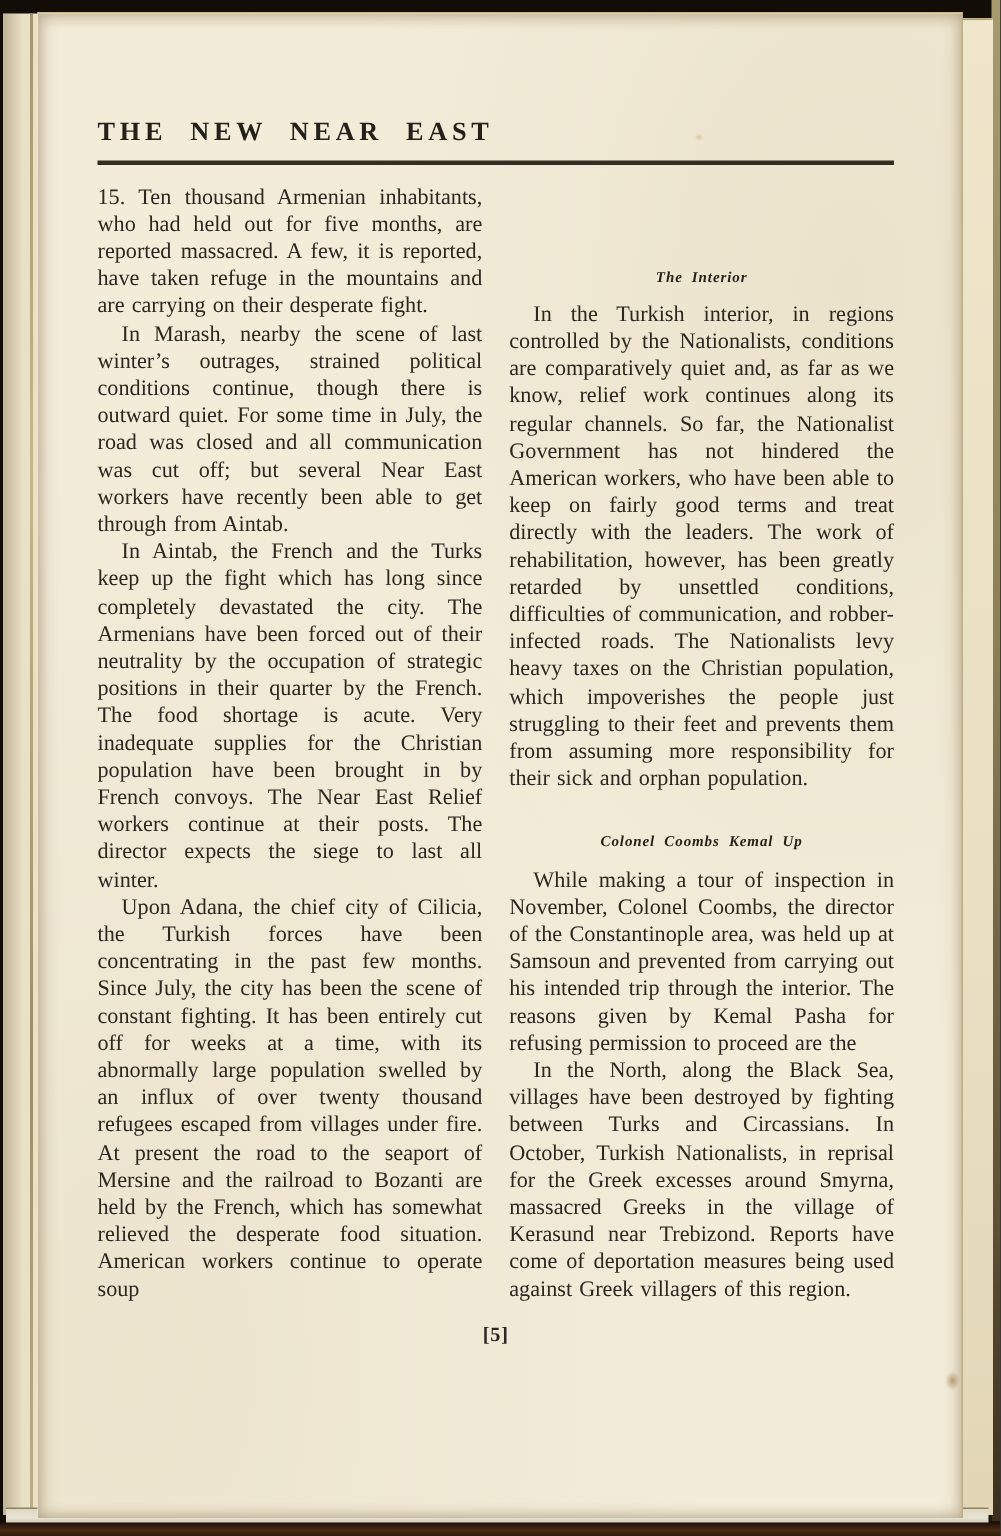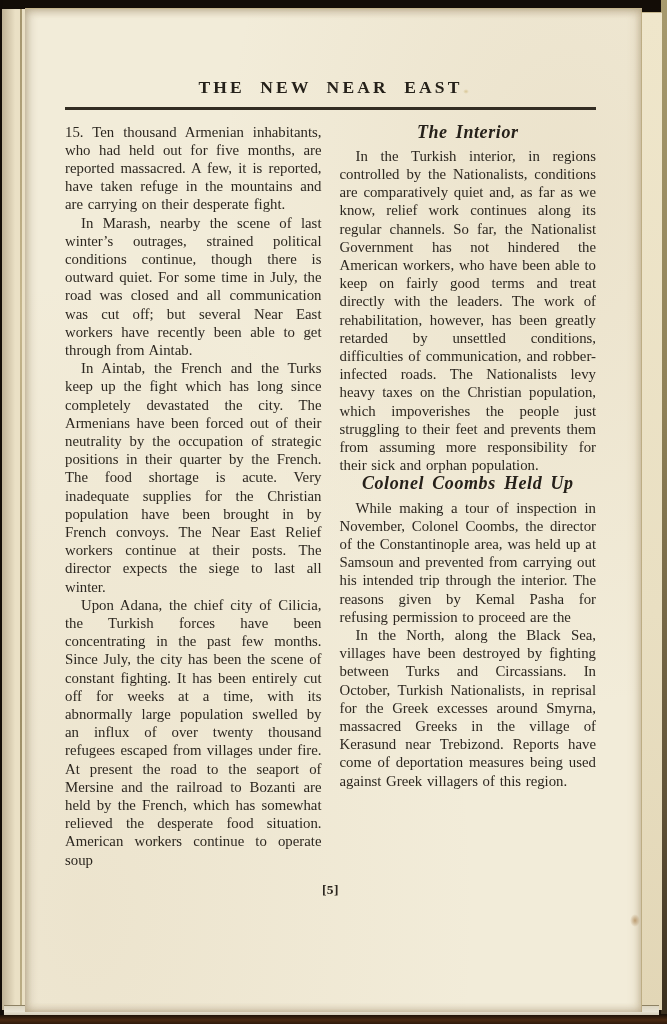--- a/index.html
+++ b/index.html
@@ -62,53 +62,53 @@
       inset 0 4px 7px rgba(146,124,80,.18),
       inset 0 -3px 6px rgba(146,124,80,.15);
   }
   .page-inner{
     position:absolute;left:0;top:0;right:0;bottom:0;
     padding:68px 45px 0 40px;
     color:#2c2720;
   }
   .running-head{
     margin:0;
-    text-align:center;
     font-size:17.5px;
     font-weight:600;
     letter-spacing:.18em;
     word-spacing:.45em;
     color:#25211a;
   }
   .title-rule{
     height:2.5px;
     background:#332d23;
     margin-top:9px;
   }
   .columns{
     display:flex;
     gap:18px;
     margin-top:13px;
+    align-items:flex-end;
   }
   .col{
     flex:1;
     min-width:0;
     text-align:justify;
     font-size:14.8px;
     line-height:18.2px;
     word-spacing:1px;
   }
   .col p{margin:0;}
   .col p.indent{text-indent:16px;}
   .section-heading{
-    margin:0 0 6px;
+    margin:25px 0 6px;
     text-align:center;
     font-style:italic;
     font-weight:bold;
-    font-size:18px;
+    font-size:10px;
     letter-spacing:.6px;
     word-spacing:3px;
     color:#26211a;
   }
   .page-number{
     margin-top:13px;
     text-align:center;
     font-size:13.5px;
     font-weight:600;
     letter-spacing:.5px;
@@ -152,21 +152,21 @@
           <p class="indent">In Aintab, the French and the Turks keep up the fight which has long since completely devastated the city. The Armenians have been forced out of their neutrality by the occupation of strategic positions in their quarter by the French. The food shortage is acute. Very inadequate supplies for the Christian population have been brought in by French convoys. The Near East Relief workers continue at their posts. The director expects the siege to last all winter.</p>
           <p class="indent">Upon Adana, the chief city of Cilicia, the Turkish forces have been concentrating in the past few months. Since July, the city has been the scene of constant fighting. It has been entirely cut off for weeks at a time, with its abnormally large population swelled by an influx of over twenty thousand refugees escaped from villages under fire. At present the road to the seaport of Mersine and the railroad to Bozanti are held by the French, which has somewhat relieved the desperate food situation. American workers continue to operate soup</p>
         </div>
 
         <div class="col">
 
           <h3 class="section-heading">The Interior</h3>
 
           <p class="indent">In the Turkish interior, in regions controlled by the Nationalists, conditions are comparatively quiet and, as far as we know, relief work continues along its regular channels. So far, the Nationalist Government has not hindered the American workers, who have been able to keep on fairly good terms and treat directly with the leaders. The work of rehabilitation, however, has been greatly retarded by unsettled conditions, difficulties of communication, and robber-infected roads. The Nationalists levy heavy taxes on the Christian population, which impoverishes the people just struggling to their feet and prevents them from assuming more responsibility for their sick and orphan population.</p>
 
-          <h3 class="section-heading">Colonel Coombs Held Up</h3>
+          <h3 class="section-heading">Colonel Coombs Kemal Up</h3>
 
           <p class="indent">While making a tour of inspection in November, Colonel Coombs, the director of the Constantinople area, was held up at Samsoun and prevented from carrying out his intended trip through the interior. The reasons given by Kemal Pasha for refusing permission to proceed are the</p>
           <p class="indent">In the North, along the Black Sea, villages have been destroyed by fighting between Turks and Circassians. In October, Turkish Nationalists, in reprisal for the Greek excesses around Smyrna, massacred Greeks in the village of Kerasund near Trebizond. Reports have come of deportation measures being used against Greek villagers of this region.</p>
         </div>
 
       </div>
 
       <div class="page-number">[5]</div>
 
     </div>

